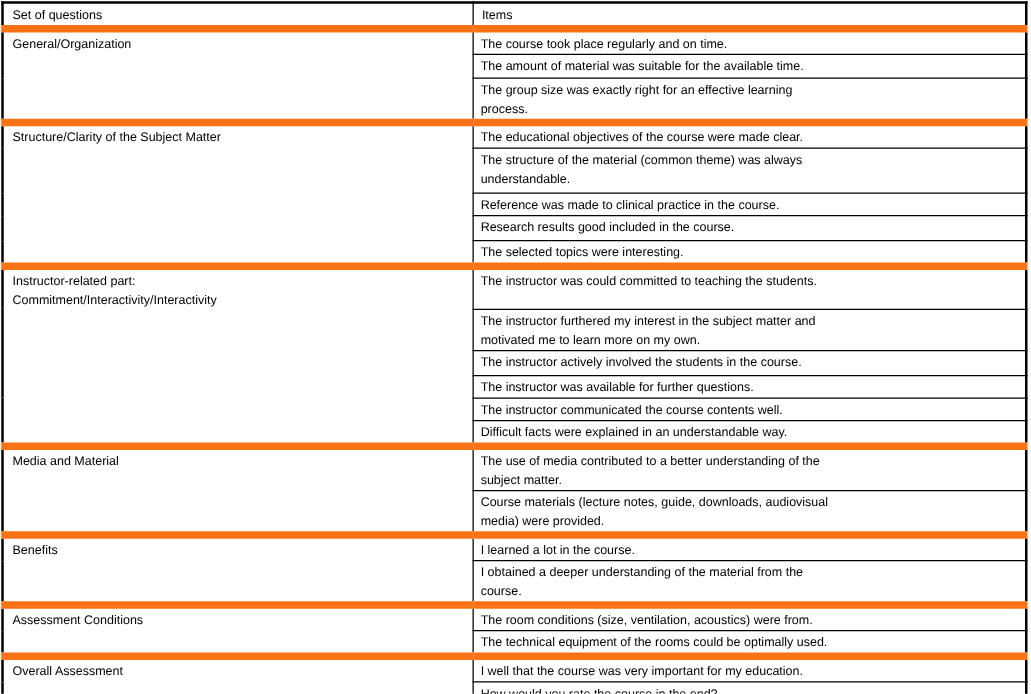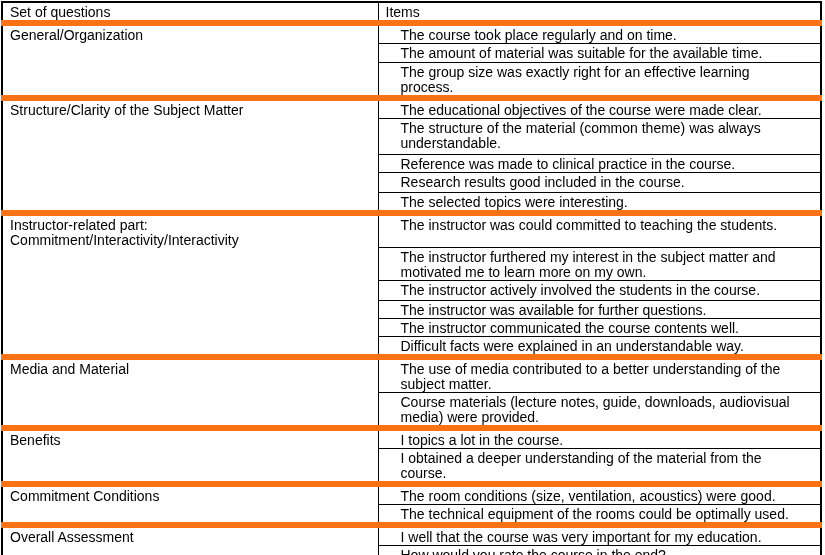--- a/index.html
+++ b/index.html
@@ -19,27 +19,27 @@
     margin: 1px 0 0 1px;
     border: 2px solid #000000;
   }
   col.c-questions { width: 376px; }
   col.c-items { width: 443px; }
   th, td {
     border: 1px solid #000000;
     vertical-align: top;
     text-align: left;
     font-weight: normal;
-    font-size: 14px;
+    font-size: 10px;
     line-height: 15px;
     padding: 2px 4px 0 7px;
     white-space: pre-line;
     overflow: hidden;
   }
-  td.item { padding-left: 22px; }
+  td.item { padding-left: 6px; }
   thead th { border-bottom: 2px solid #000000; }
   tr.gs td { border-top: 6px solid #f97316; }
 </style>
 </head>
 <body>
 
 <table class="qtable">
   <colgroup>
     <col class="c-questions">
     <col class="c-items">
@@ -109,30 +109,30 @@
       <td class="item">The use of media contributed to a better understanding of the
 subject matter.</td>
     </tr>
     <tr style="height:36px">
       <td class="item">Course materials (lecture notes, guide, downloads, audiovisual
 media) were provided.</td>
     </tr>
 
     <tr class="gs" style="height:18px">
       <td class="group" rowspan="2">Benefits</td>
-      <td class="item">I topics a lot in the course.</td>
+      <td class="item">I learned a lot in the course.</td>
     </tr>
     <tr style="height:35px">
       <td class="item">I obtained a deeper understanding of the material from the
 course.</td>
     </tr>
 
     <tr class="gs" style="height:17px">
-      <td class="group" rowspan="2">Commitment Conditions</td>
-      <td class="item">The room conditions (size, ventilation, acoustics) were good.</td>
+      <td class="group" rowspan="2">Assessment Conditions</td>
+      <td class="item">The room conditions (size, ventilation, acoustics) were from.</td>
     </tr>
     <tr style="height:17px">
       <td class="item">The technical equipment of the rooms could be optimally used.</td>
     </tr>
 
     <tr class="gs" style="height:17px">
       <td class="group" rowspan="2">Overall Assessment</td>
       <td class="item">I well that the course was very important for my education.</td>
     </tr>
     <tr style="height:33px">

